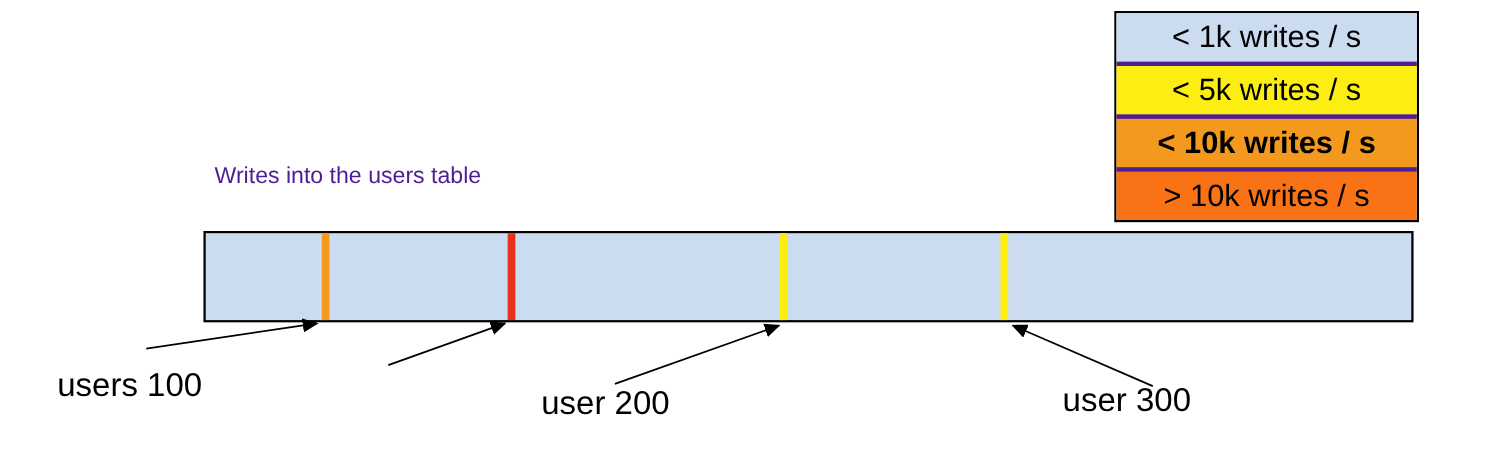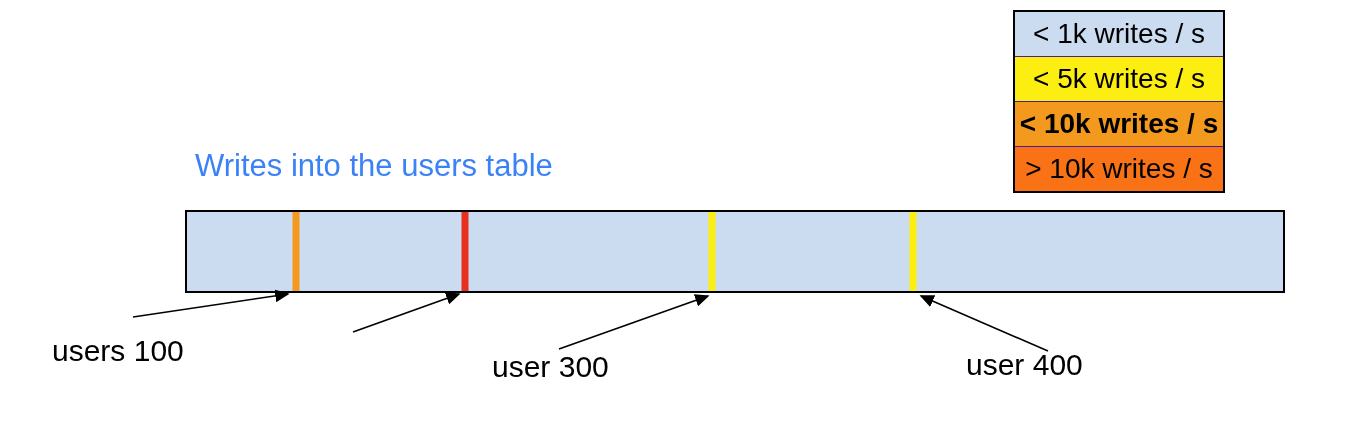--- a/index.html
+++ b/index.html
@@ -14,43 +14,43 @@
     height: 422px;
     background: #ffffff;
     overflow: hidden;
   }
 
   
   .legend {
     position: absolute;
     left: 1013px;
     top: 10px;
-    width: 212px;
+    width: 277px;
     border: 2px solid #000000;
     box-sizing: border-box;
   }
   .legend-row {
     height: 44px;
     display: flex;
     align-items: center;
     justify-content: center;
     font-size: 28px;
     color: #000000;
-    border-top: 1px solid #4c1d95;
+    border-top: 4px solid #4c1d95;
     white-space: nowrap;
   }
   .legend-row:first-child { border-top: none; }
 
   
   .title {
     position: absolute;
     left: 195px;
     top: 148px;
-    font-size: 31px;
-    color: #3b82f6;
+    font-size: 21px;
+    color: #4c1d95;
     white-space: nowrap;
     text-align: right;
   }
 
   
   .bar {
     position: absolute;
     left: 185px;
     top: 210px;
     width: 1100px;
@@ -123,16 +123,16 @@
         <path d="M0,0 L9,4 L0,8 z" fill="#000000"></path>
       </marker>
     </defs>
     <line x1="133" y1="317" x2="288" y2="294" stroke="#000000" stroke-width="1.6" marker-end="url(#arrowhead)"></line>
     <line x1="353" y1="332" x2="459" y2="294" stroke="#000000" stroke-width="1.6" marker-end="url(#arrowhead)"></line>
     <line x1="559" y1="349" x2="708" y2="296" stroke="#000000" stroke-width="1.6" marker-end="url(#arrowhead)"></line>
     <line x1="1048" y1="351" x2="921" y2="296" stroke="#000000" stroke-width="1.6" marker-end="url(#arrowhead)"></line>
   </svg>
 
   <div class="user-label label-0">users 100</div>
-  <div class="user-label label-2">user 300</div>
-  <div class="user-label label-3">user 400</div>
+  <div class="user-label label-2">user 200</div>
+  <div class="user-label label-3">user 300</div>
 
 </div>
 
 </body></html>

